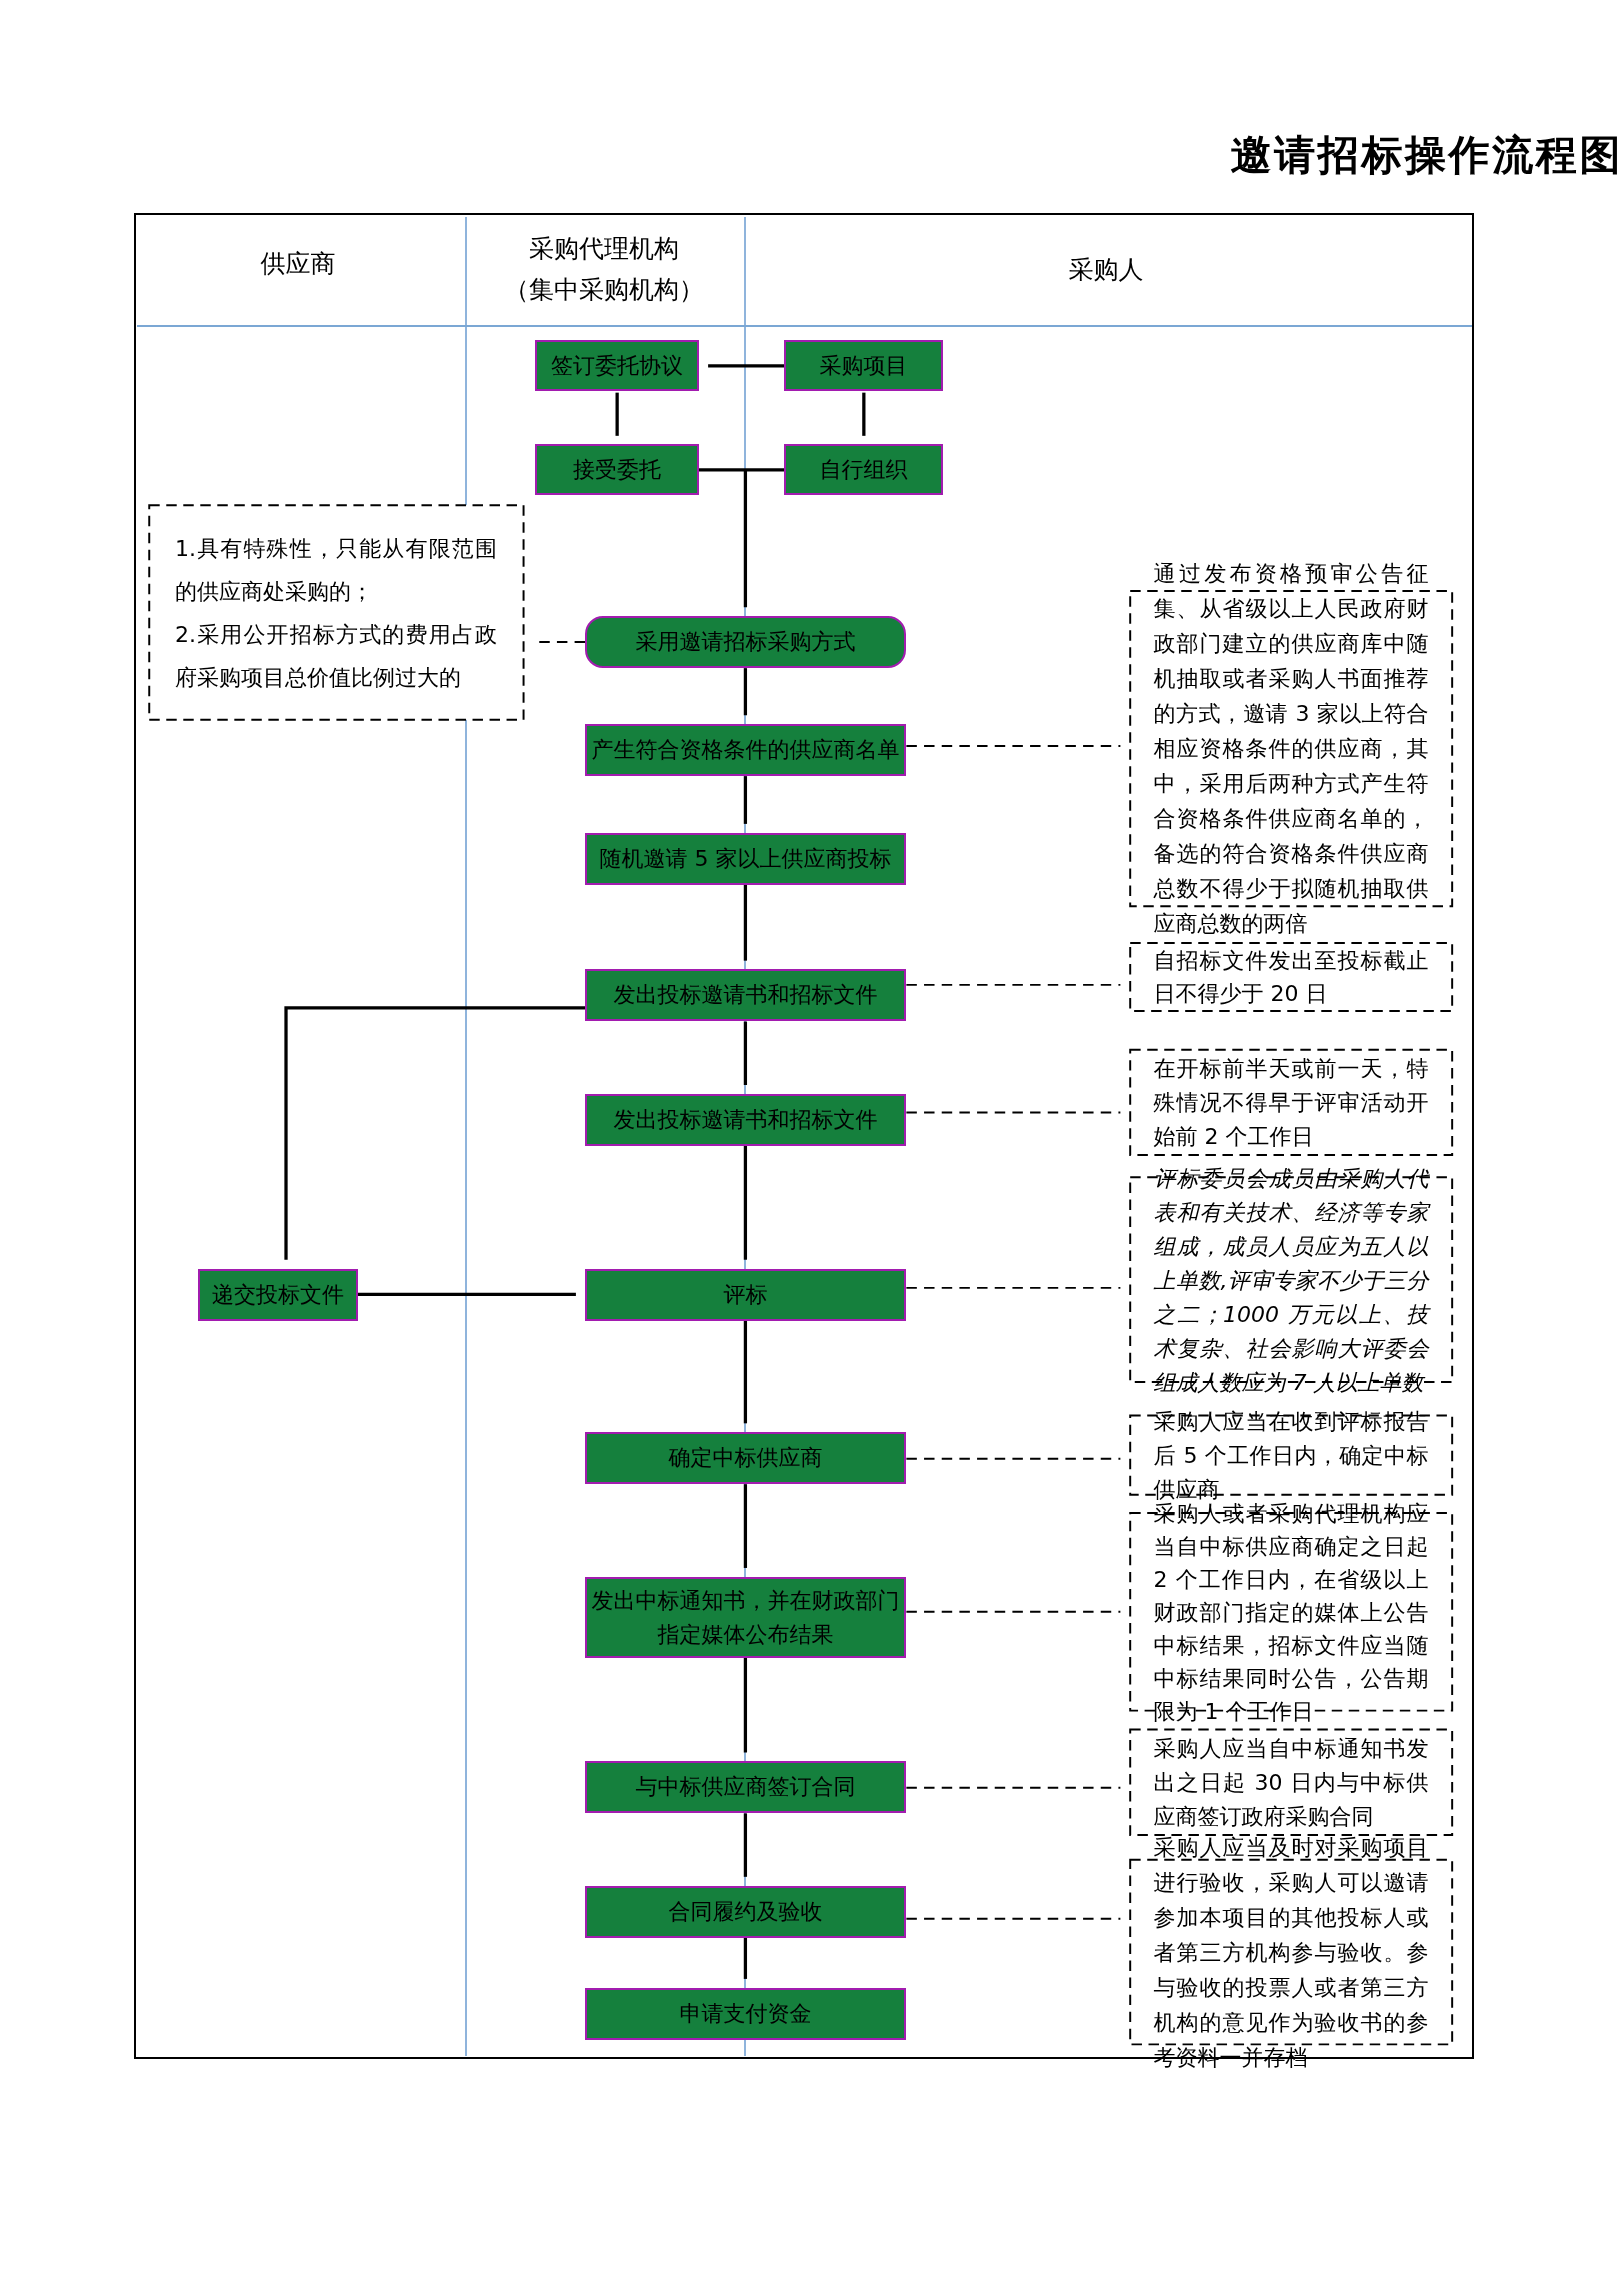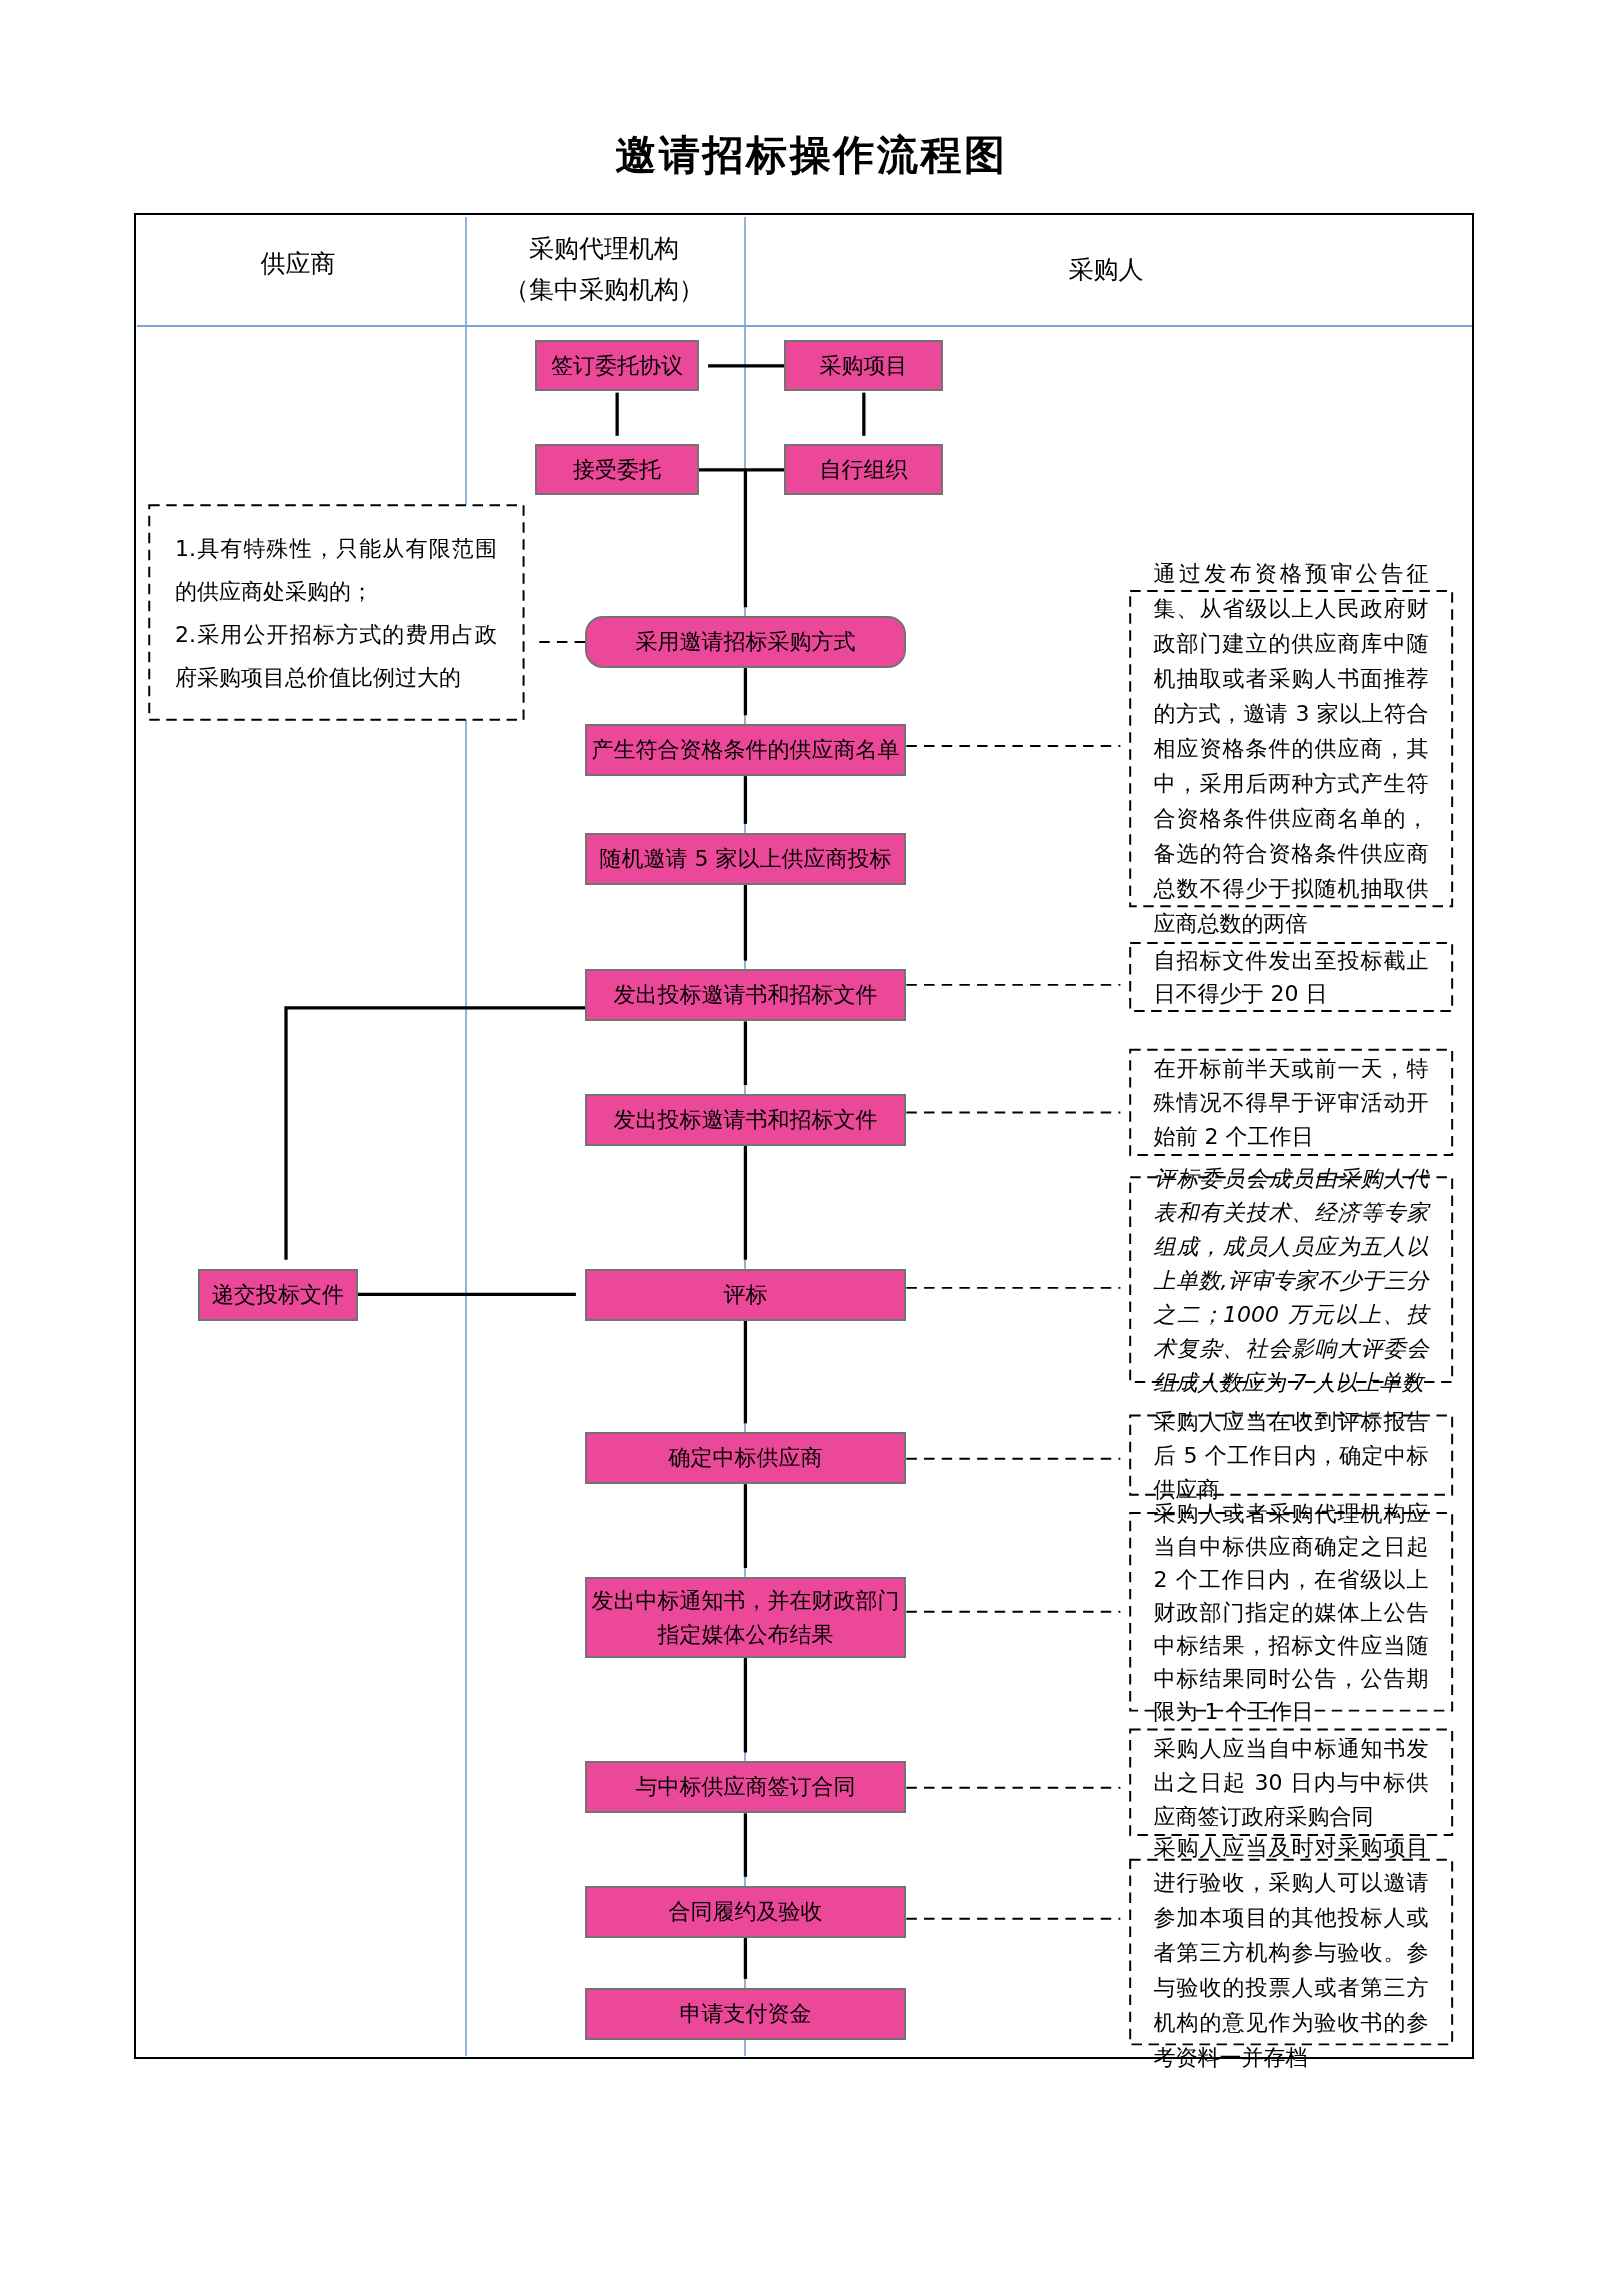--- a/index.html
+++ b/index.html
@@ -1,29 +1,29 @@
 <!DOCTYPE html>
 <html style="font-size:10.5px"><head>
 <meta charset="utf-8">
 <style>
   html,body{margin:0;padding:0;background:#ffffff;}
   body{width:1623px;height:2295px;position:relative;font-family:"DejaVu Sans","Liberation Sans",sans-serif;color:#000;}
   .abs{position:absolute;}
-  #page-title{left:0;right:0;top:128px;text-align:center;font-size:41px;font-weight:600;letter-spacing:2.6px;z-index:4;font-family:Liberation Mono, monospace;}
+  #page-title{left:0;right:0;top:128px;text-align:right;font-size:41px;font-weight:600;letter-spacing:2.6px;z-index:4;font-family:Liberation Mono, monospace;}
   #chart-frame{left:134px;top:213px;width:1340px;height:1846px;border:2.6px solid #000;box-sizing:border-box;z-index:0;background:#fff;}
   .lane-divider{width:2px;top:217px;height:1839px;z-index:1;}
   #lane-divider-1{left:465px;}
   #lane-divider-2{left:744px;}
   #header-rule{left:137px;top:325px;width:1335px;height:2px;z-index:1;}
   .lane-title{z-index:4;font-size:25px;text-align:center;line-height:41px;}
   #lane-title-supplier{left:167px;top:243px;width:262px;}
   #lane-title-agency{left:466px;top:228px;width:276px;}
   #lane-title-purchaser{left:916px;top:249px;width:380px;}
   #connector-layer{left:0;top:0;width:1623px;height:2295px;z-index:2;}
-  .node{background:#ec4899;border:2px solid #737373;box-sizing:border-box;display:flex;align-items:center;justify-content:center;text-align:center;font-size:22px;line-height:34px;z-index:3;padding:1.3px 3.9px;}
+  .node{background:#15803d;border:2px solid #a21caf;box-sizing:border-box;display:flex;align-items:center;justify-content:center;text-align:center;font-size:22px;line-height:34px;z-index:3;padding:1.3px 3.9px;}
   .note{z-index:3;font-size:22px;line-height:35px;text-align:justify;display:flex;align-items:center;box-sizing:border-box;padding:6.5px 23.6px;white-space:pre-line;}
   svg path{fill:none;}
 </style>
 </head>
 <body>
 
 <div class="abs" id="page-title">邀请招标操作流程图</div>
 
 <div class="abs" id="chart-frame"></div>
 <div class="abs lane-divider" id="lane-divider-1" style="background:#8FB4DC;"></div>

